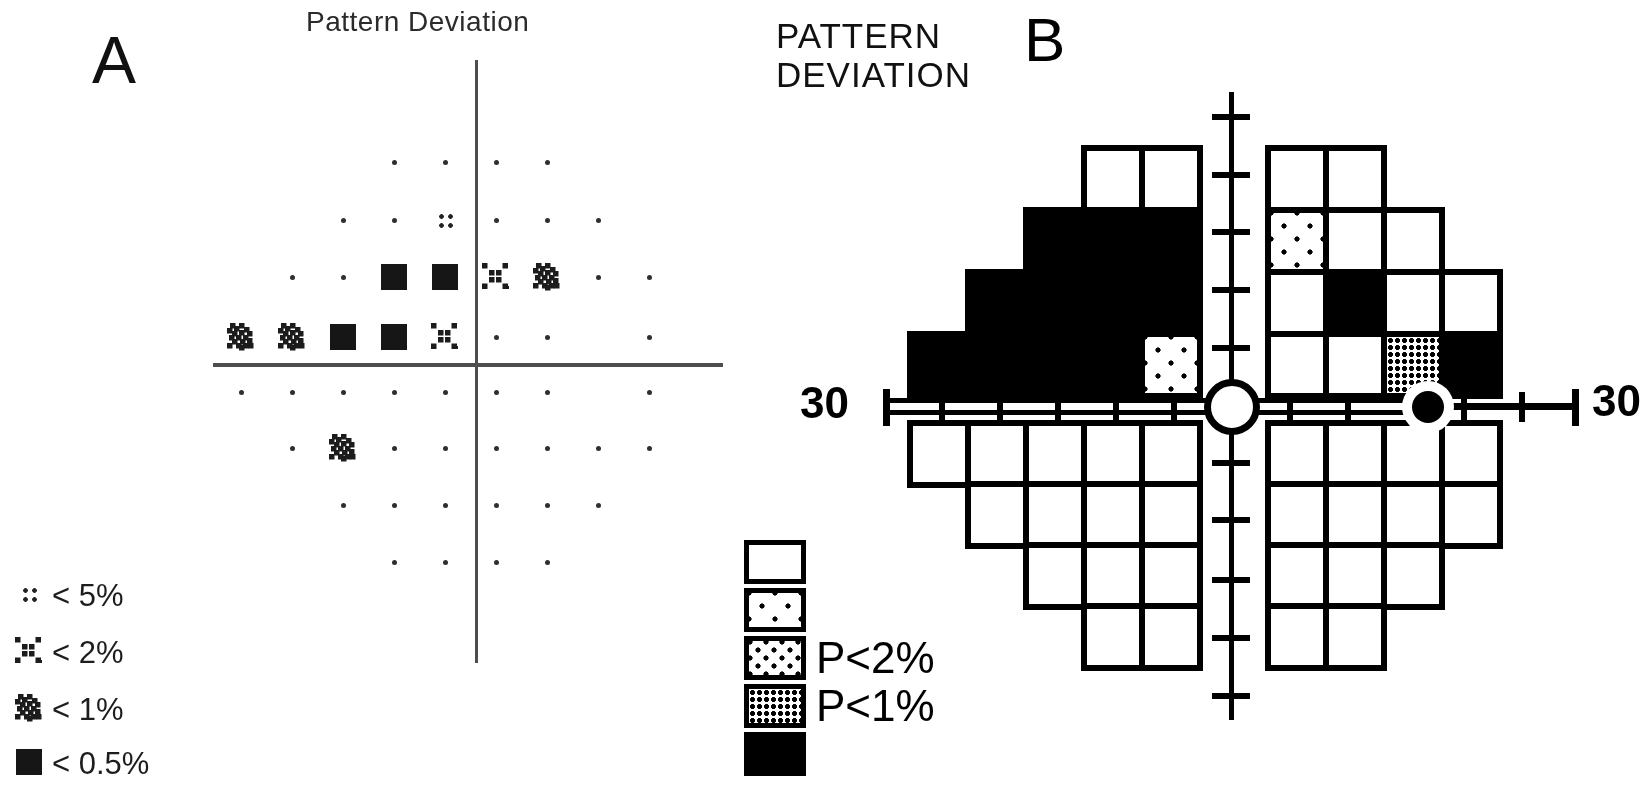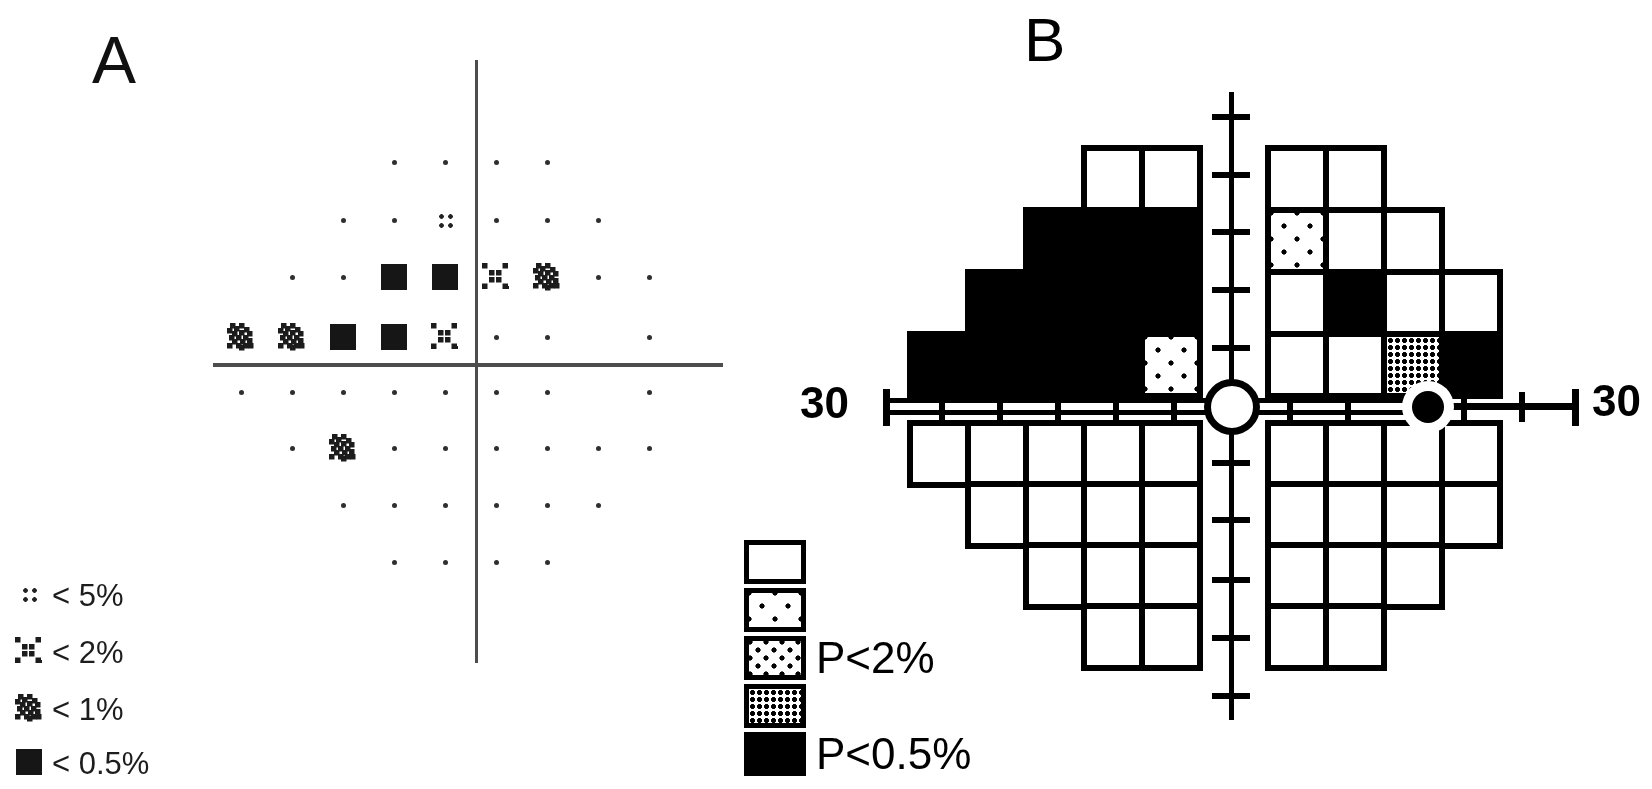--- a/index.html
+++ b/index.html
@@ -35,20 +35,21 @@
   .legB-label{font-size:44px;color:#000;}
   .legA-label{font-size:31px;color:#1d1d1d;}
 </style>
 </head>
 <body>
 
 <div class="stage">
 
   <div class="abs" style="left:0;top:0;width:750px;height:789px;">
     <div class="abs a-panel-label" style="left:92px;top:22px;">A</div>
+    <div class="abs a-title" style="left:306px;top:6px;">Pattern Deviation</div>
 
     <div class="abs a-line" style="left:475px;top:60px;width:3px;height:603px;"></div>
     <div class="abs a-line" style="left:213px;top:363px;width:510px;height:4px;"></div>
     <div id="gridA" class="abs" style="left:0;top:0;width:750px;height:789px;">
         <div class="a-dot abs" style="left: 392px; top: 160px;"></div>
         <div class="a-dot abs" style="left: 443px; top: 160px;"></div>
         <div class="a-dot abs" style="left: 494px; top: 160px;"></div>
         <div class="a-dot abs" style="left: 545px; top: 160px;"></div>
         <div class="a-dot abs" style="left: 341px; top: 218px;"></div>
         <div class="a-dot abs" style="left: 392px; top: 218px;"></div>
@@ -237,20 +238,22 @@
           </svg></div>
         <div class="legA-label abs" style="left: 52px; top: 132px;">&lt; 1%</div>
         <div class="symA-p05 abs" style="left: 16px; top: 189px;"></div>
         <div class="legA-label abs" style="left: 52px; top: 186px;">&lt; 0.5%</div>
       </div>
   </div>
 
   <div class="abs" style="left:700px;top:0;width:952px;height:789px;">
     <div class="abs b-panel-label" style="left:324px;top:4px;">B</div>
     <div class="abs b-title" style="left:76px;top:16px;">
+      <div>PATTERN</div>
+      <div>DEVIATION</div>
     </div>
     <div class="abs b-axis-num" style="left:100px;top:378px;">30</div>
     <div class="abs b-axis-num" style="left:892px;top:376px;">30</div>
     <div id="plotB" class="abs" style="left:-700px;top:0;width:1652px;height:789px;">
         <div class="abs" style="left: 1229px; top: 92px; width: 5px; height: 628px; background: rgb(0, 0, 0);"></div>
         <div class="abs" style="left: 1212px; top: 114px; width: 38px; height: 6px; background: rgb(0, 0, 0);"></div>
         <div class="abs" style="left: 1212px; top: 172px; width: 38px; height: 6px; background: rgb(0, 0, 0);"></div>
         <div class="abs" style="left: 1212px; top: 229px; width: 38px; height: 6px; background: rgb(0, 0, 0);"></div>
         <div class="abs" style="left: 1212px; top: 287px; width: 38px; height: 6px; background: rgb(0, 0, 0);"></div>
         <div class="abs" style="left: 1212px; top: 345px; width: 38px; height: 6px; background: rgb(0, 0, 0);"></div>
@@ -330,17 +333,17 @@
         <div class="abs" style="left: 1402px; top: 381px; width: 52px; height: 52px; background: rgb(255, 255, 255); border-radius: 50%; z-index: 2;"></div>
         <div class="abs" style="left: 1412px; top: 391px; width: 32px; height: 32px; background: rgb(0, 0, 0); border-radius: 50%; z-index: 3;"></div>
         <div class="abs" style="left: 1204px; top: 379px; width: 56px; height: 56px; background: rgb(255, 255, 255); border: 7px solid rgb(0, 0, 0); box-sizing: border-box; border-radius: 50%; z-index: 3;"></div>
       </div>
     <div id="legendB" class="abs" style="left:0;top:520px;width:420px;height:269px;">
         <div class="pat-w abs" style="left: 44px; top: 20px; width: 62px; height: 44px; border: 5px solid rgb(0, 0, 0); box-sizing: border-box;"></div>
         <div class="pat-dots-sparse abs" style="left: 44px; top: 68px; width: 62px; height: 44px; border: 5px solid rgb(0, 0, 0); box-sizing: border-box;"></div>
         <div class="pat-dots-med abs" style="left: 44px; top: 116px; width: 62px; height: 44px; border: 5px solid rgb(0, 0, 0); box-sizing: border-box;"></div>
         <div class="legB-label abs" style="left: 116px; top: 113px; text-align: right;">P&lt;2%</div>
         <div class="pat-dots-dense abs" style="left: 44px; top: 164px; width: 62px; height: 44px; border: 5px solid rgb(0, 0, 0); box-sizing: border-box;"></div>
+        <div class="legB-label abs" style="left: 116px; top: 161px;">P&lt;1%</div>
         <div class="pat-black abs" style="left: 44px; top: 212px; width: 62px; height: 44px; border: 5px solid rgb(0, 0, 0); box-sizing: border-box;"></div>
-        <div class="legB-label abs" style="left: 116px; top: 209px;">P&lt;0.5%</div>
       </div>
   </div>
 </div>
 
 </body></html>

